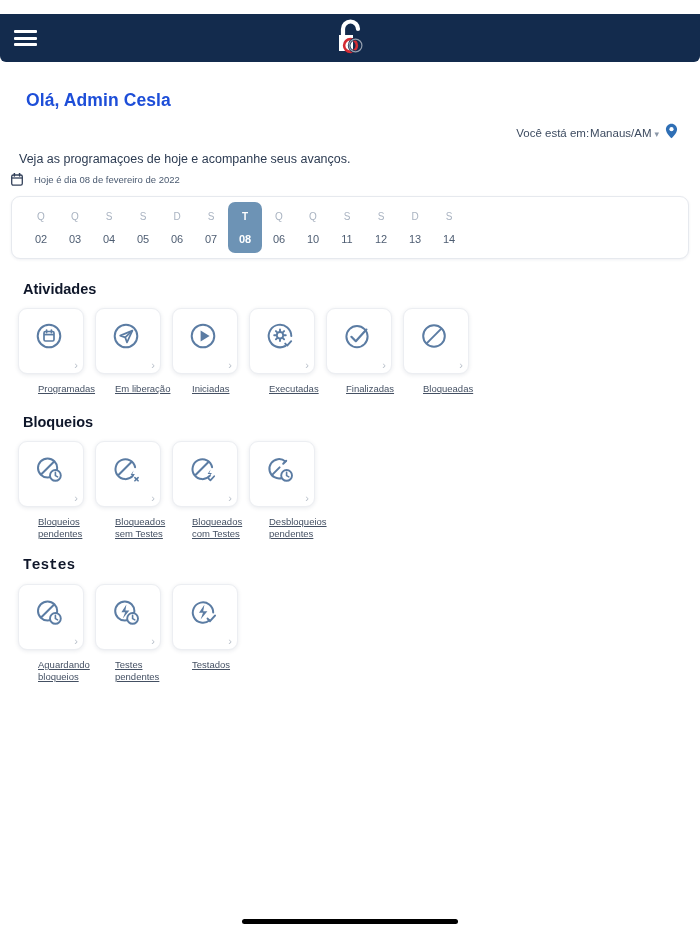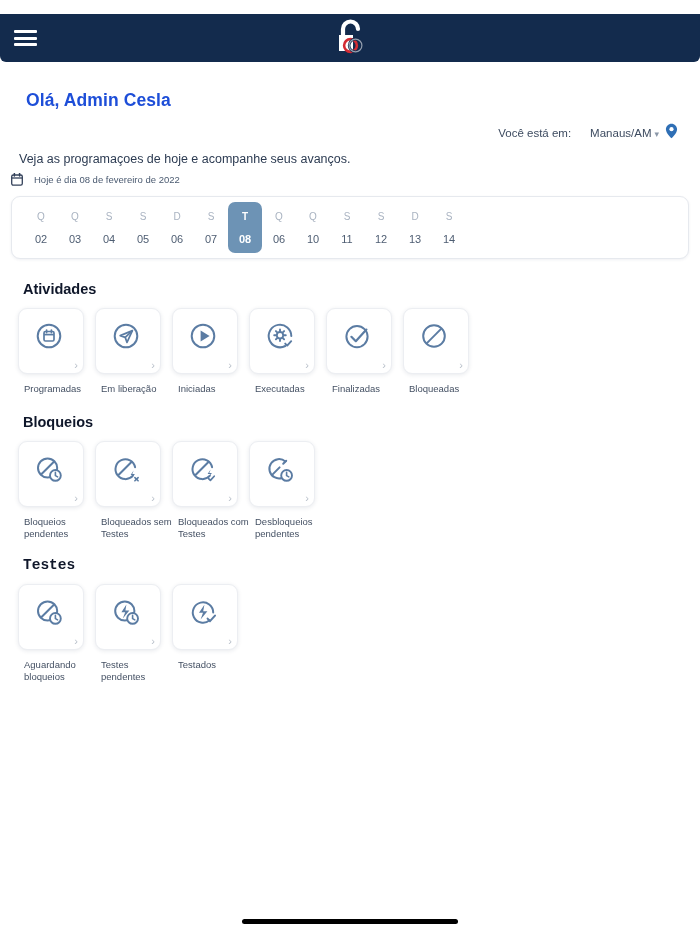--- a/index.html
+++ b/index.html
@@ -205,25 +205,26 @@
   .card .chev {
     position: absolute;
     right: 5px;
     bottom: 2px;
     font-size: 11px;
     line-height: 1;
     color: #b8bfc9;
   }
   .cardlabel {
     margin-top: 9px;
-    margin-left: 6px;
+    margin-left: 20px;
     font-size: 9.5px;
     line-height: 11.5px;
     color: #445063;
     max-width: 72px;
+    text-decoration: underline;
   }
 
   
   .home-indicator {
     position: absolute;
     left: 242px;
     bottom: 10px;
     width: 216px;
     height: 5px;
     background: #000000;
@@ -247,21 +248,21 @@
       <circle cx="27.5" cy="28.5" r="6.4" fill="none" stroke="#132B4D" stroke-width="2.6"></circle>
       <circle cx="27.5" cy="28.5" r="6.4" fill="none" stroke="#ffffff" stroke-width="1.2" opacity=".55"></circle>
     </svg>
   </div>
 </div>
 
 <div class="greeting">Olá, Admin Cesla</div>
 
 <div class="location">
   <span>Você está em:</span>
-  <span style="margin-left:19px">Manaus/AM</span>
+  <span style="margin-left:1px">Manaus/AM</span>
   <span class="caret">▾</span>
   <span class="pin">
     <svg viewBox="0 0 13 16" width="13" height="16" aria-hidden="true">
       <path d="M6.5 0.7c-3.1 0-5.6 2.5-5.6 5.6 0 4.2 5.6 9 5.6 9s5.6-4.8 5.6-9c0-3.1-2.5-5.6-5.6-5.6z" fill="#2F6FB5"></path>
       <circle cx="6.5" cy="6.2" r="2.1" fill="#ffffff"></circle>
     </svg>
   </span>
 </div>
 
 <div class="subtitle">Veja as programaçoes de hoje e acompanhe seus avanços.</div>

